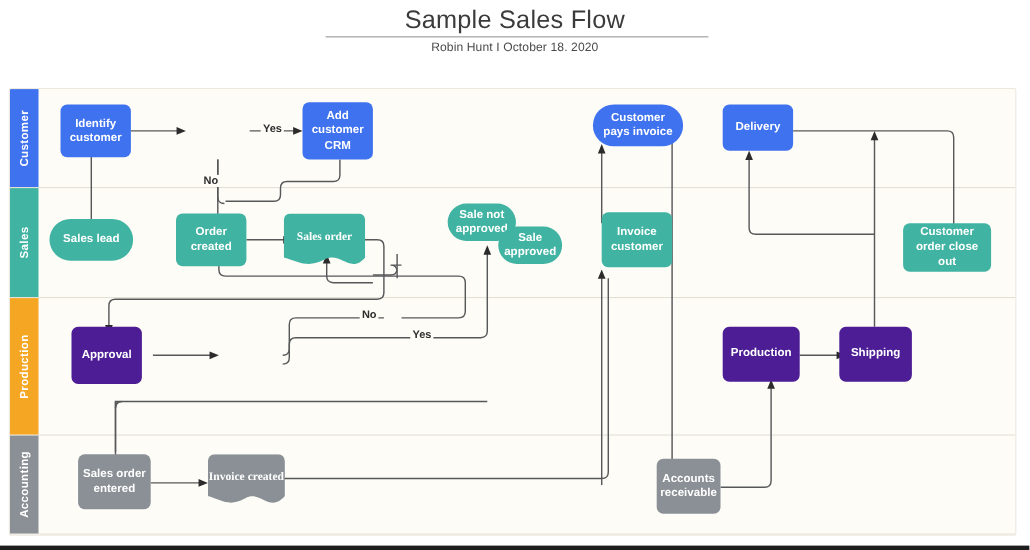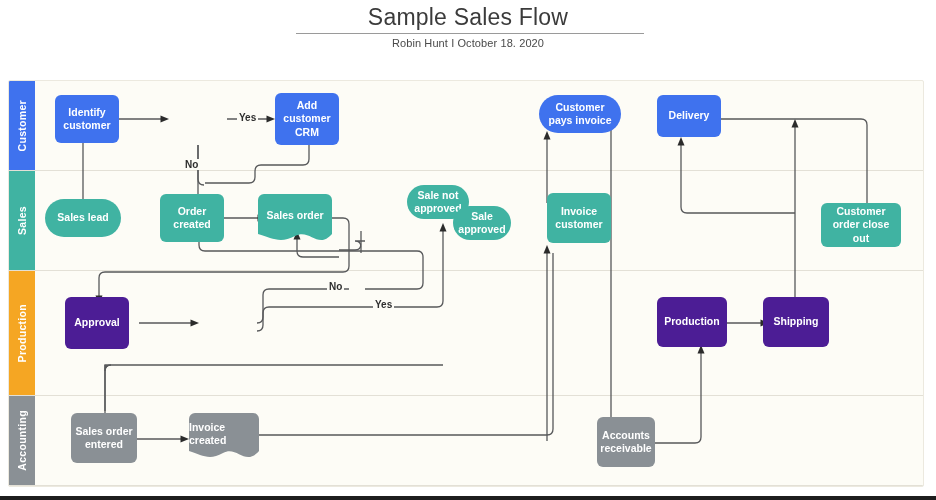--- a/index.html
+++ b/index.html
@@ -157,20 +157,21 @@
     position: absolute;
     left: 0; top: 0;
     width: 100%;
     display: flex;
     align-items: center;
     justify-content: center;
     color: #fff;
     font-size: 10.5px;
     font-weight: bold;
     line-height: 1.25;
+    font-family: Liberation Serif, serif;
   }
   .footer-rule {
     position: absolute;
     left: 0; top: 496px;
     width: 936px; height: 4px;
     background: #1d1d1d;
   }
 </style>
 </head>
 <body>

